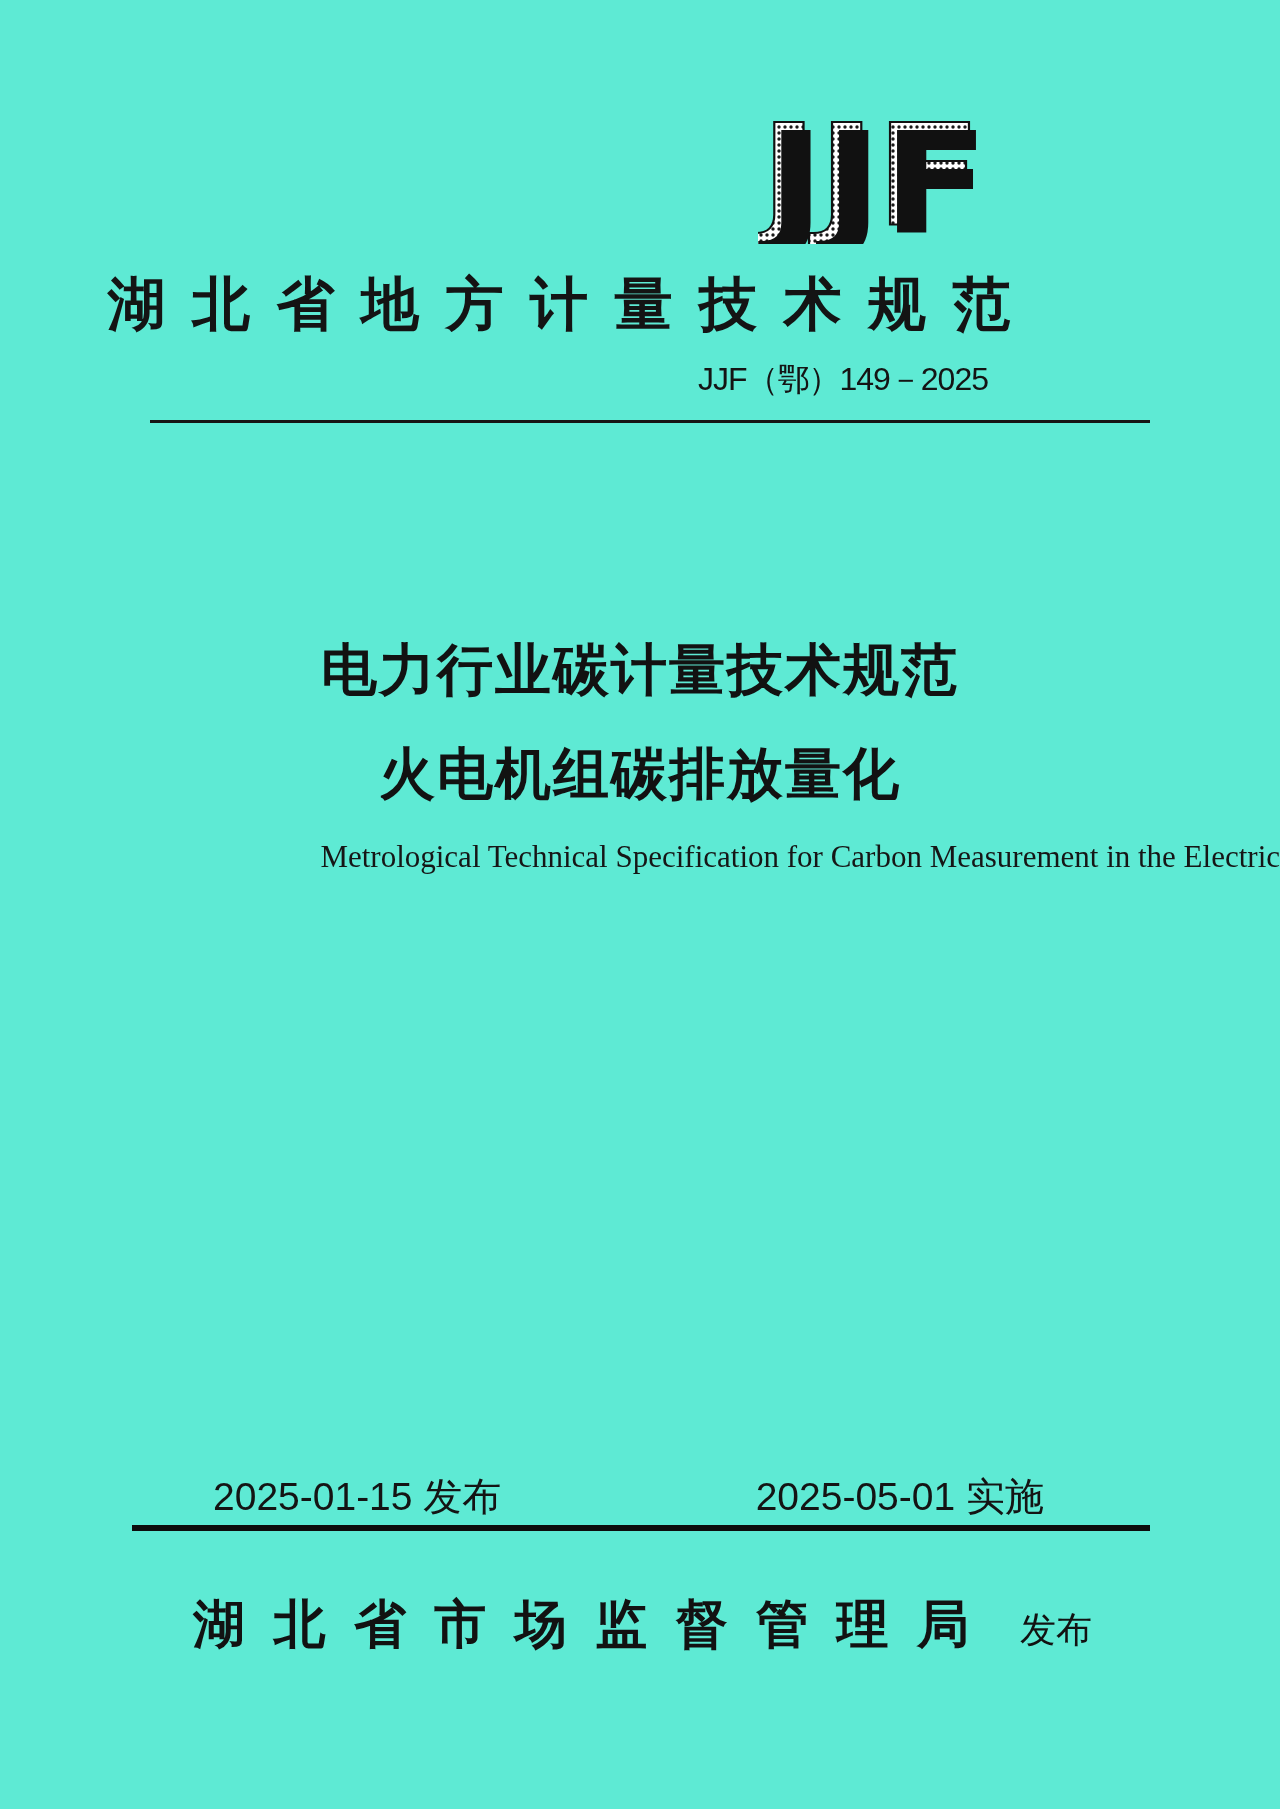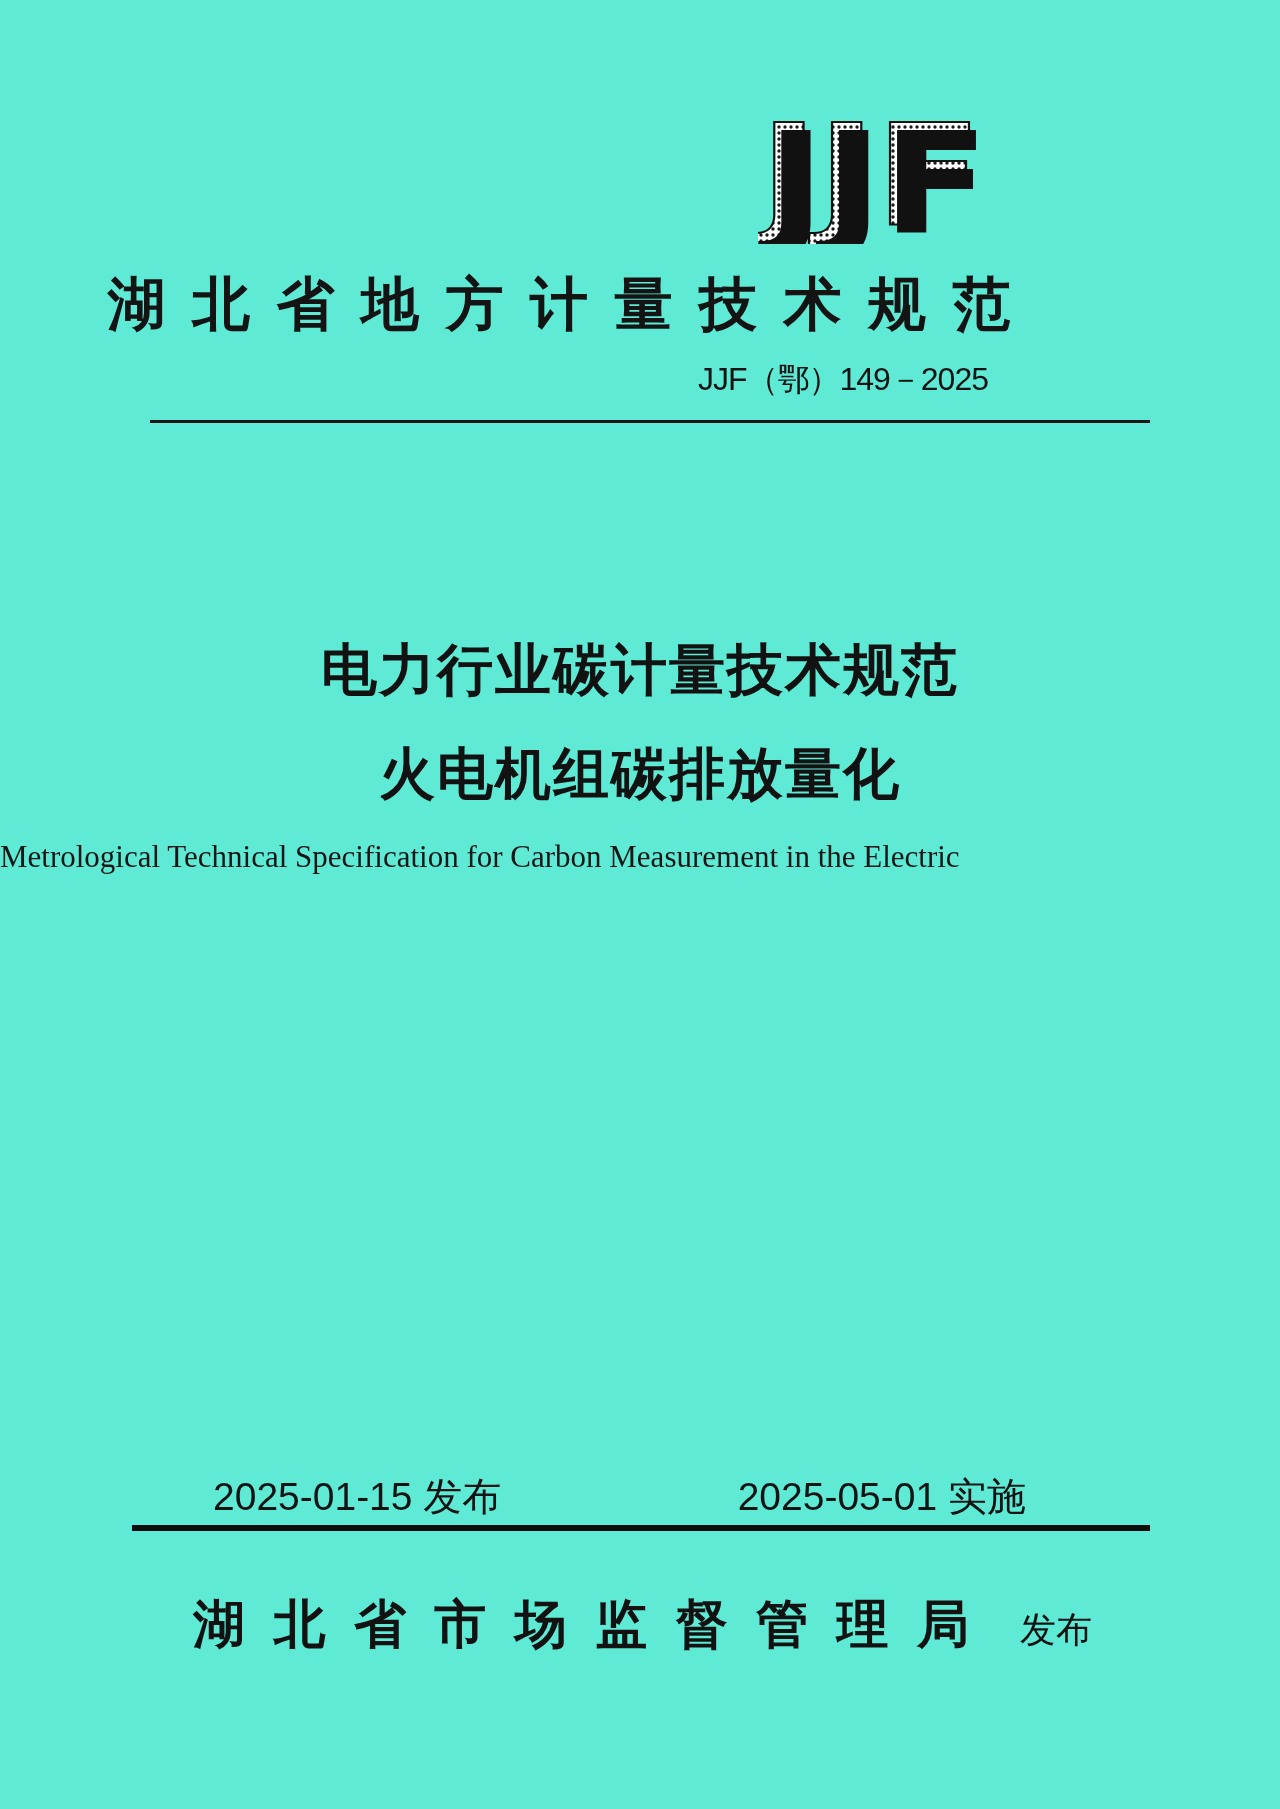--- a/index.html
+++ b/index.html
@@ -76,41 +76,41 @@
     white-space: nowrap;
     color: #121212;
   }
   .title-cn.line1 { top: 642px; }
   .title-cn.line2 { top: 746px; }
 
   .title-en {
     position: absolute;
     left: 0;
     width: 1280px;
-    text-align: left;
+    text-align: right;
     font-family: "Liberation Serif", "DejaVu Serif", serif;
     font-size: 31px;
     line-height: 1;
     white-space: nowrap;
     color: #161616;
   }
   .title-en.line1 { top: 841px; }
   .title-en.line2 { top: 899px; }
 
   .date {
     position: absolute;
     top: 1477px;
     font-family: "Liberation Sans", "DejaVu Sans", sans-serif;
     font-size: 39px;
     line-height: 1;
     white-space: nowrap;
     color: #141414;
   }
   .date.issue { left: 213px; }
-  .date.impl  { right: 254px; }
+  .date.impl  { right: 236px; }
 
   .rule-thick {
     position: absolute;
     top: 1525px;
     left: 132px;
     width: 1018px;
     height: 6px;
     background: #0d0d0d;
   }
 

